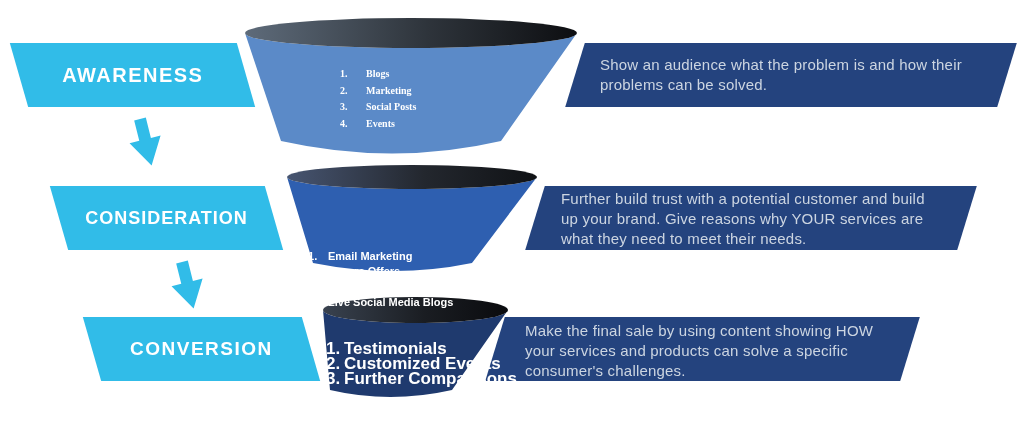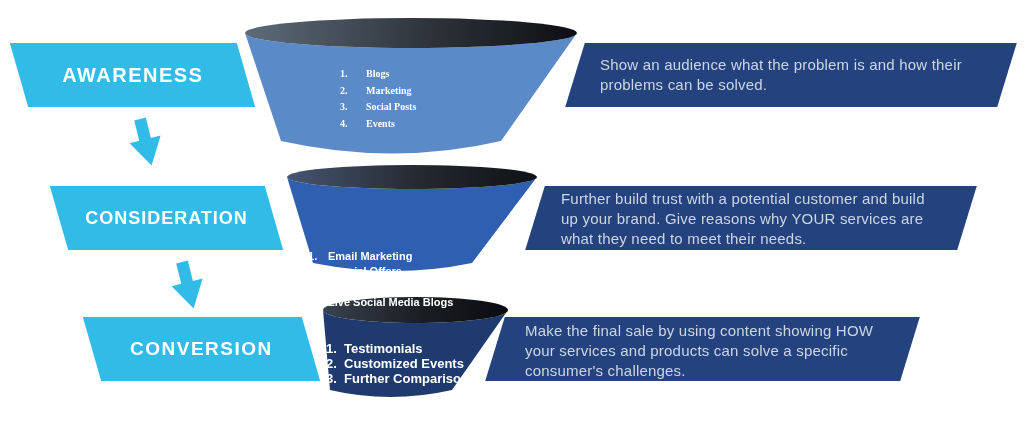--- a/index.html
+++ b/index.html
@@ -32,21 +32,21 @@
   #funnel-svg{position:absolute;left:0;top:0;pointer-events:none;}
 
   
   .funnel-list{position:absolute;margin:0;padding:0;list-style:none;color:#fff;font-weight:700;}
   .funnel-list li{display:flex;counter-increment:n;}
   .funnel-list li::before{content:counter(n) ".";flex:0 0 auto;}
   #list-1{left:340px;top:66px;font-size:10px;line-height:16.5px;font-weight:600;counter-reset:n;font-family:Liberation Serif, serif;}
   #list-1 li::before{width:26px;}
   #list-2{left:308px;top:201px;font-size:11px;line-height:15.2px;counter-reset:n;margin-top:48px;}
   #list-2 li::before{width:20px;}
-  #list-3{left:326px;top:341px;font-size:13px;line-height:15px;counter-reset:n;}
+  #list-3{left:326px;top:341px;font-size:17px;line-height:15px;counter-reset:n;}
   #list-3 li::before{width:18px;}
 </style>
 </head>
 <body>
 
 <div id="stage-canvas">
 
   <div class="banner" id="banner-1">
     <span class="banner-label">AWARENESS</span>
   </div>
@@ -106,21 +106,21 @@
   </svg>
 
   <ol class="funnel-list" id="list-1">
       <li>Blogs</li>
       <li>Marketing</li>
       <li>Social Posts</li>
       <li>Events</li>
     </ol>
   <ol class="funnel-list" id="list-2">
       <li>Email Marketing</li>
-      <li>Special Offers</li>
+      <li>Papers Offers</li>
       <li>White Papers</li>
       <li>Live Social Media Blogs</li>
     </ol>
   <ol class="funnel-list" id="list-3">
       <li>Testimonials</li>
       <li>Customized Events</li>
       <li>Further Comparisons</li>
     </ol>
 
 </div>

